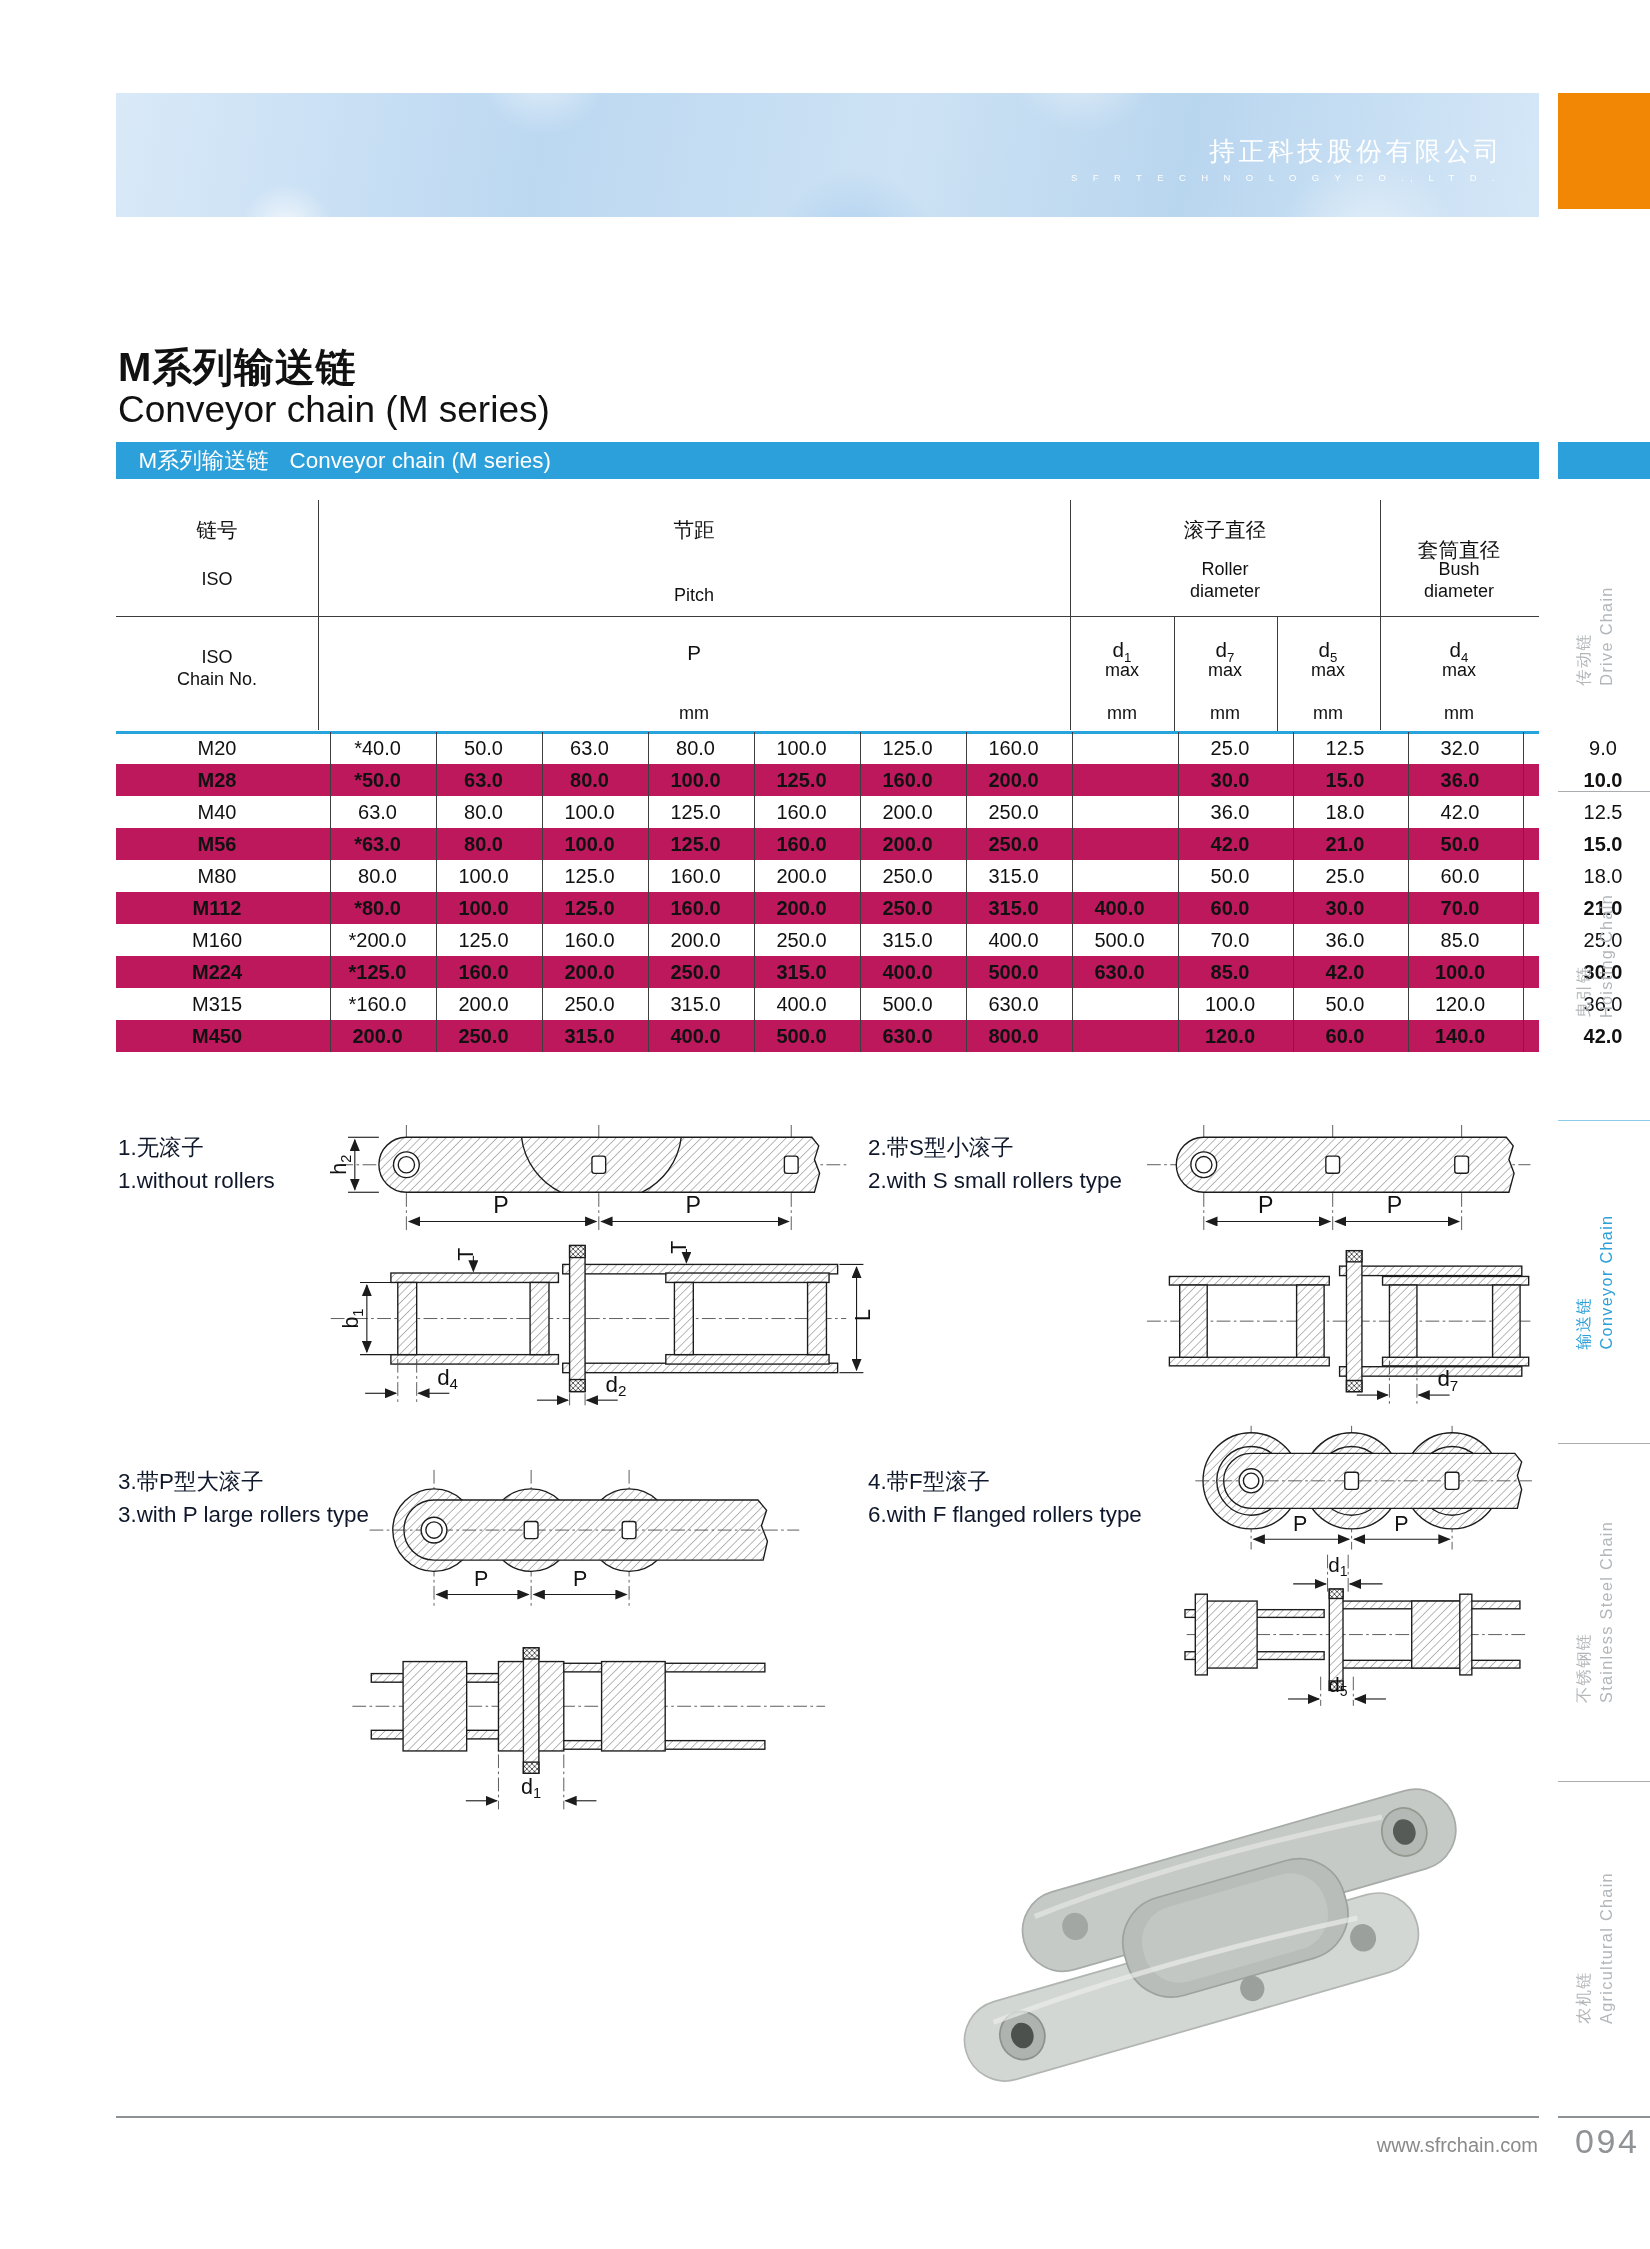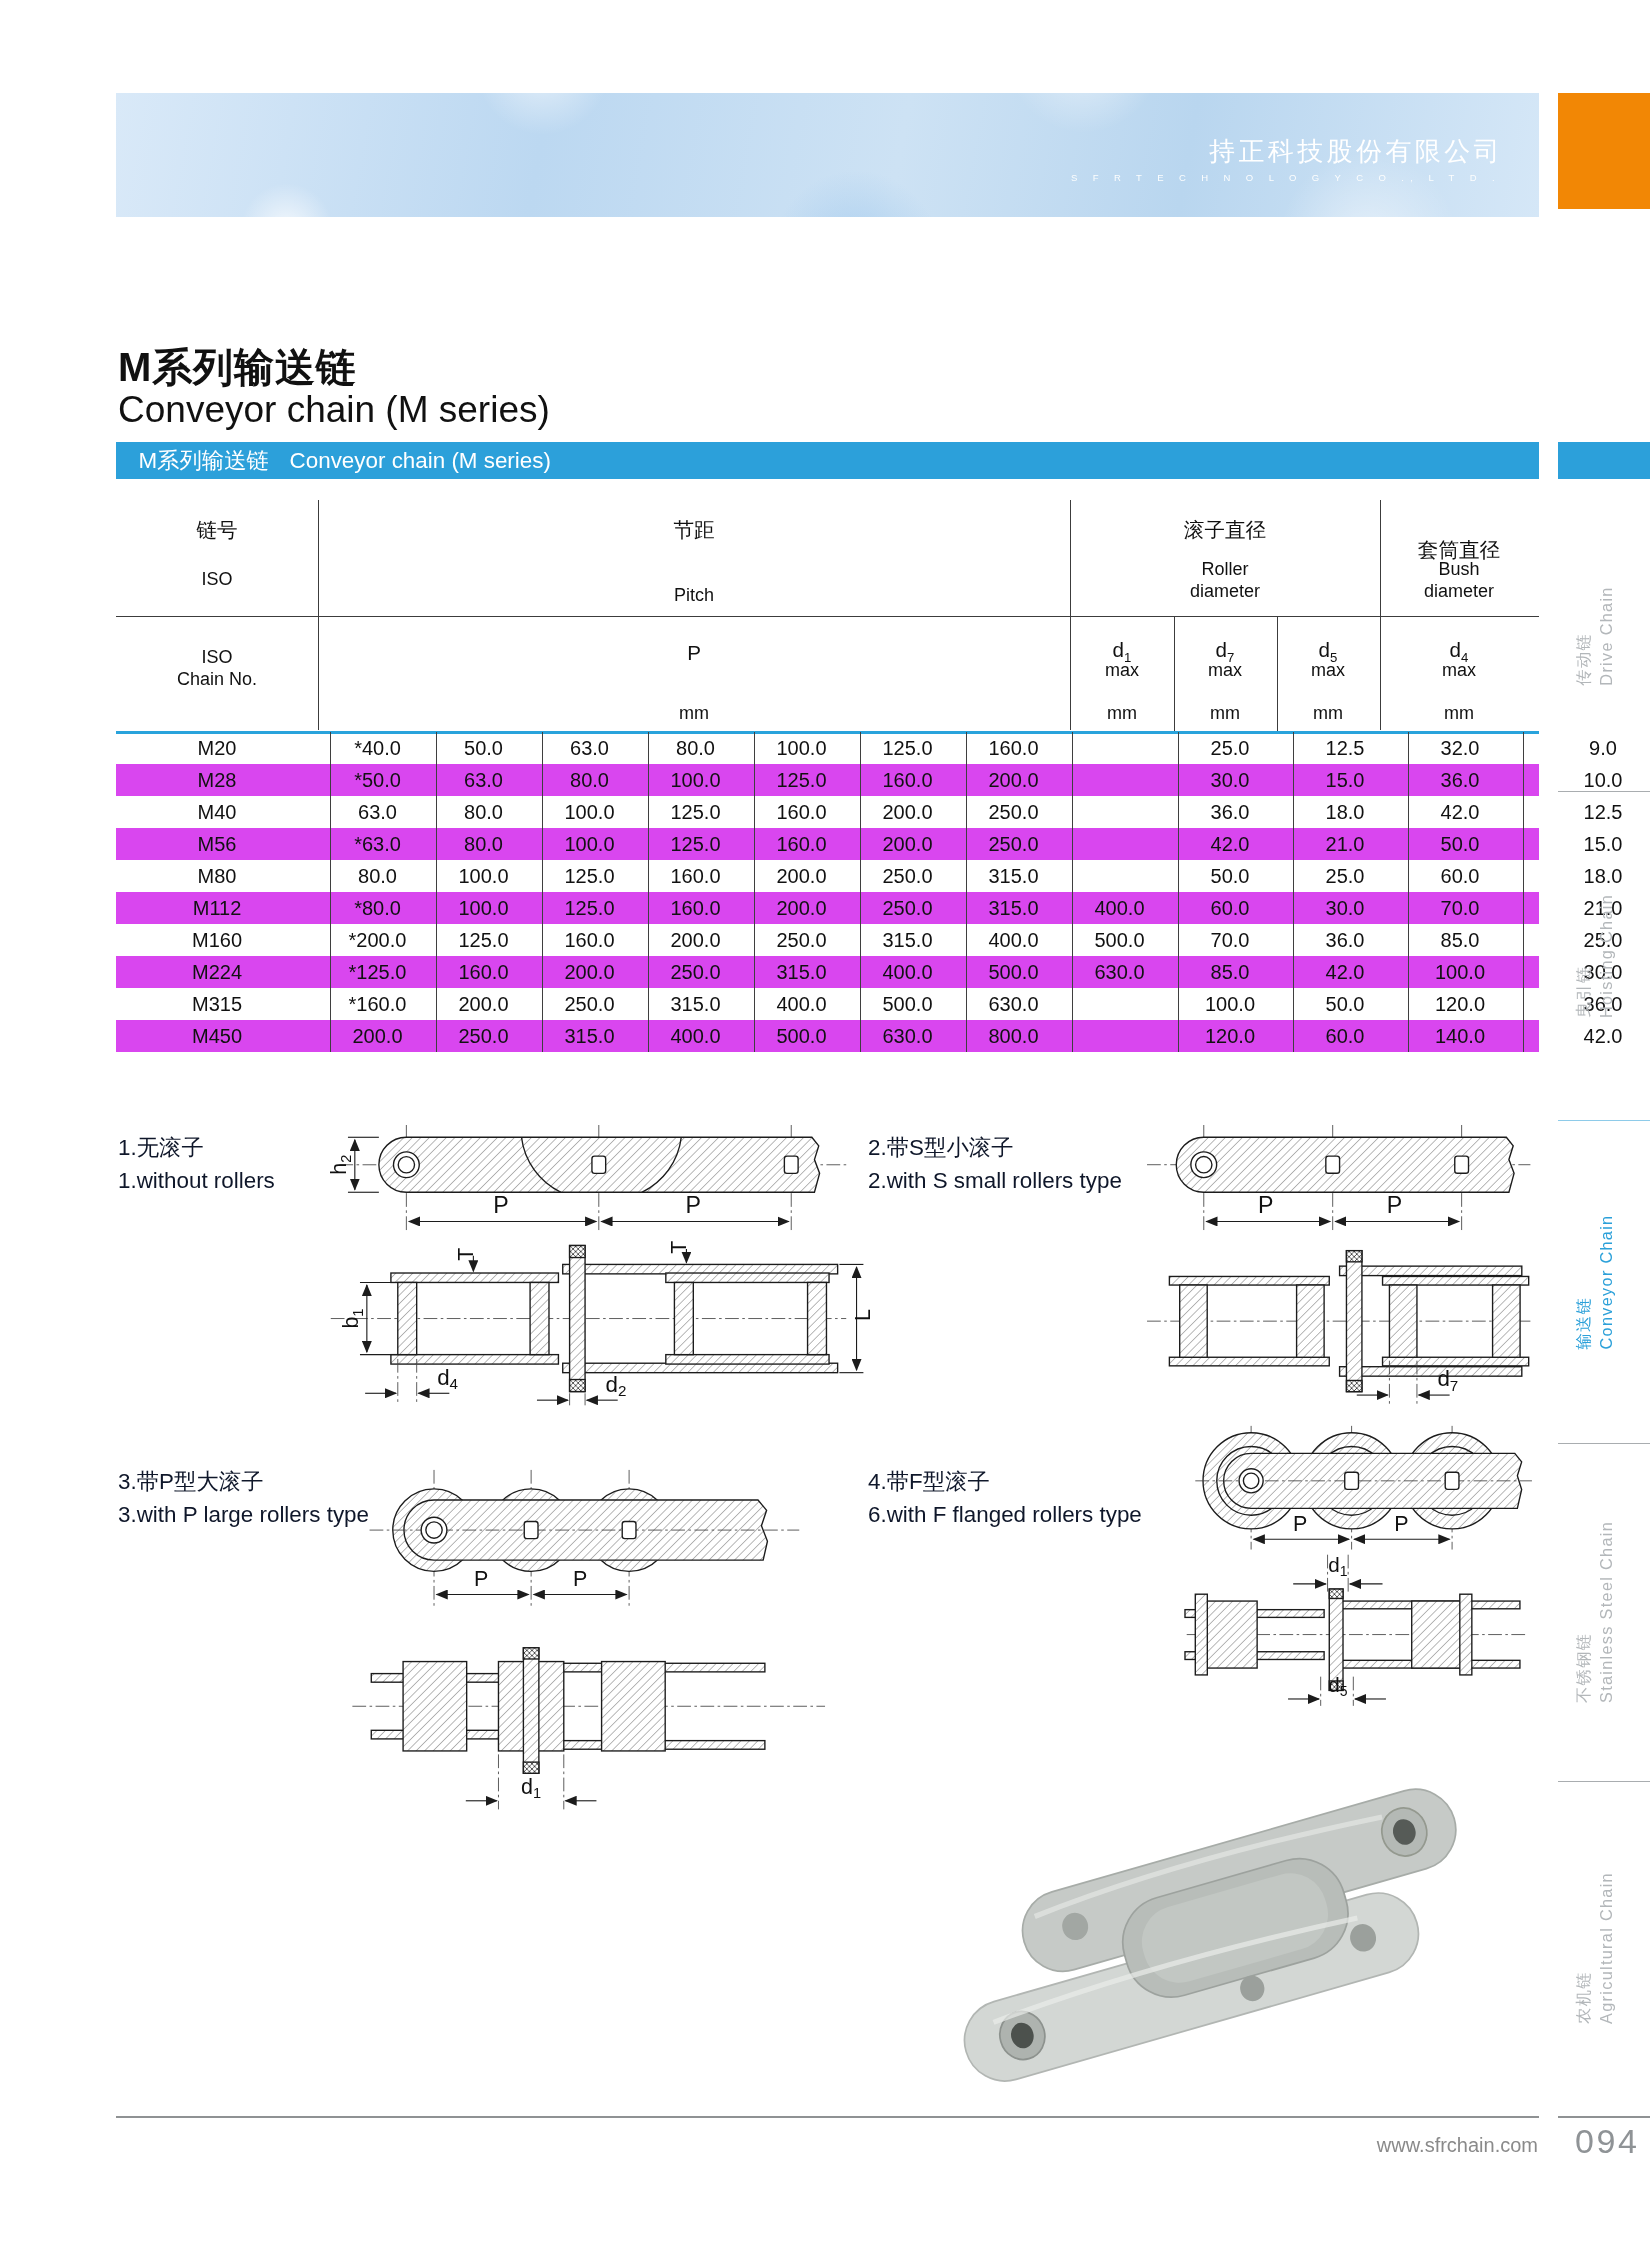--- a/index.html
+++ b/index.html
@@ -29,21 +29,21 @@
   .section-bar .en{margin-left:20.6px;color:#fff;font-size:22.4px;}
   .blue-sq{left:1558px;top:442px;width:93px;height:37px;background:#2CA0DA;}
   
   .th{position:absolute;transform:translateX(-50%);text-align:center;white-space:nowrap;}
   .t24{font-size:20.6px;} .t21{font-size:18px;}
   .hline{position:absolute;background:#3c3c3c;height:0.9px;}
   .cyanline{position:absolute;background:#29A3DC;height:3.4px;}
   .vline{position:absolute;background:#3c3c3c;width:0.9px;}
   .rows{left:116px;top:732px;width:1423px;}
   .trow{display:grid;grid-template-columns:202px repeat(8,94px) 103px 103px 103px 159px;height:32px;gap:12px;}
-  .trow.alt{background:#d946ef;}
+  .trow.alt{background:#be185d;font-weight:bold;}
   .cell{display:flex;align-items:center;justify-content:center;font-size:20px;height:100%;}
   .trow .cell + .cell{border-left:0.9px solid #3f3f3f;}
   sub.s{font-size:64%;}
   
   .dlabel{font-size:22.4px;line-height:33px;color:#0f172a;}
   svg text{font-family:"Liberation Sans",sans-serif;fill:#111;}
   .svgsub{font-size:68%;}
   .dim{stroke:#1c1c1c;stroke-width:1.3px;fill:none;}
   .edge{stroke:#1c1c1c;stroke-width:1.6px;}
   .cl{stroke:#444;stroke-width:1px;stroke-dasharray:16 4 3 4;fill:none;}

